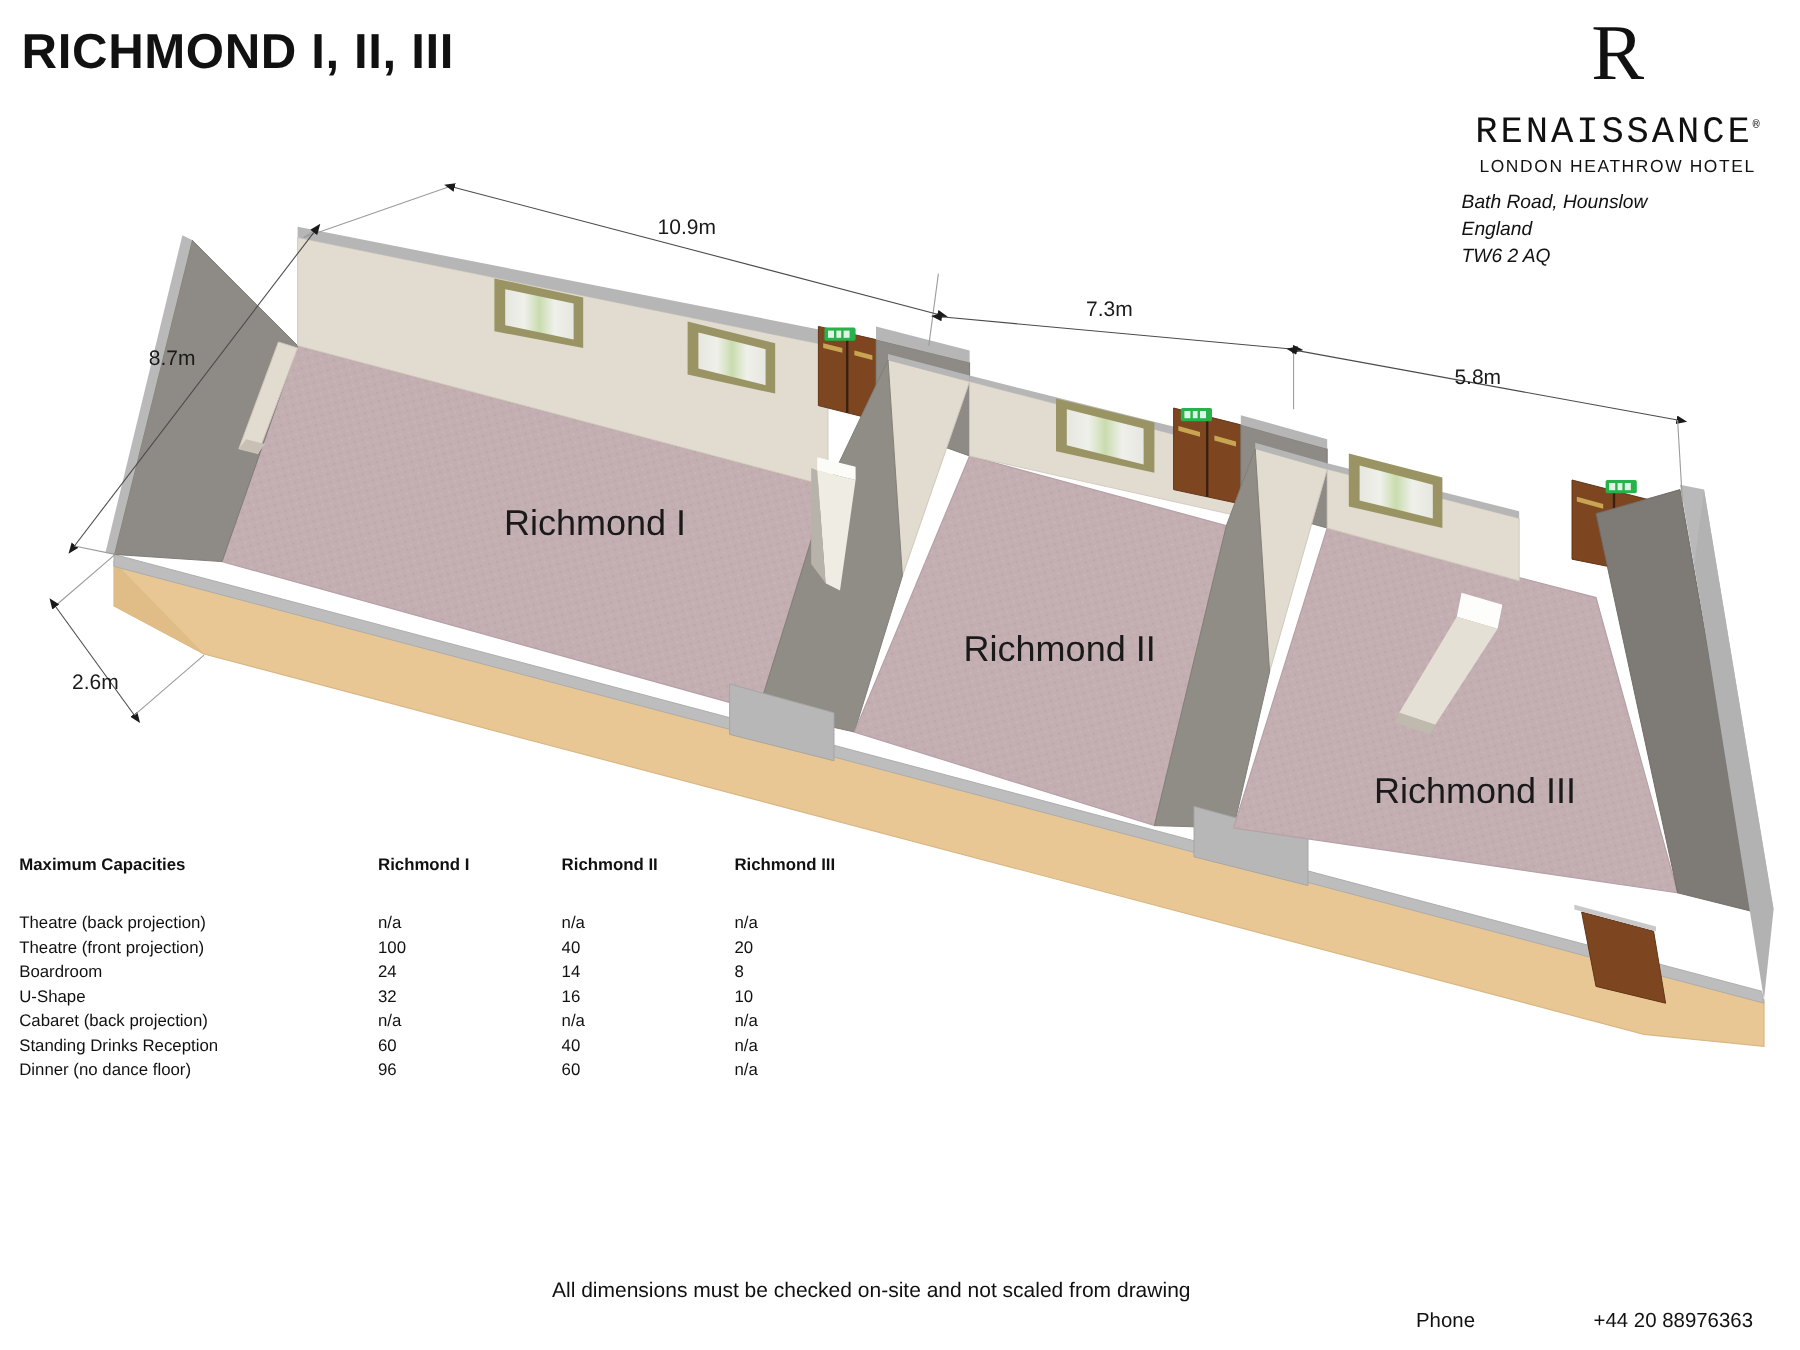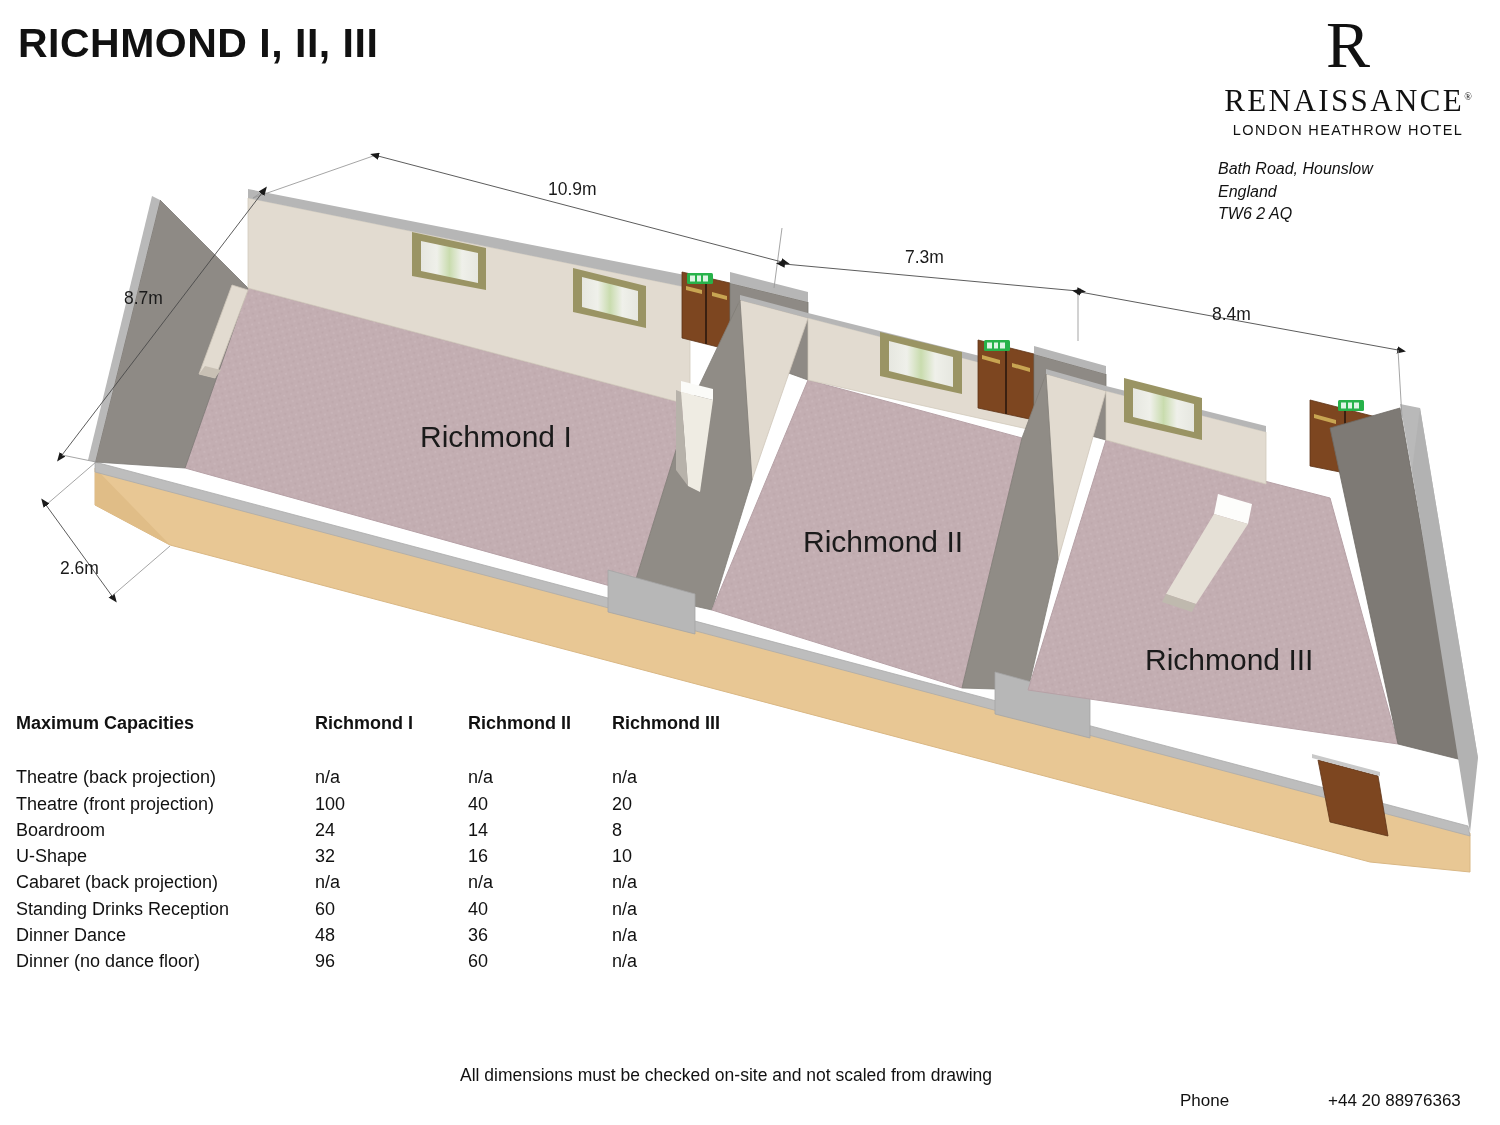--- a/index.html
+++ b/index.html
@@ -22,22 +22,22 @@
   }
 
   
   #brand{position:absolute;right:22px;top:14px;width:260px;text-align:center;}
   #brand-mark{
     font-family:"Liberation Serif", serif;
     font-size:66px;line-height:0.95;font-weight:normal;color:#111;
     letter-spacing:0px;
   }
   #brand-name{
-    font-family:Liberation Serif, serif;
-    font-size:31px;letter-spacing:2.4px;color:#111;margin-top:6px;
+    font-family:Liberation Mono, monospace;
+    font-size:31px;letter-spacing:2.4px;color:#111;margin-top:16px;
     position:relative;display:inline-block;
   }
   #brand-reg{
     font-size:10px;vertical-align:super;letter-spacing:0;
   }
   #brand-sub{
     font-family:"Liberation Sans", sans-serif;
     font-size:14.5px;letter-spacing:1.35px;color:#111;margin-top:3px;
   }
   #address{
@@ -67,21 +67,21 @@
   #dim-70{left:1212px;top:304px;}
   #dim-87{left:124px;top:288px;}
   #dim-26{left:60px;top:558px;}
 
   
   #cap{
     position:absolute;left:16px;top:710px;width:760px;
   }
   #cap table{border-collapse:collapse;width:100%;}
   #cap th,#cap td{
-    text-align:left;padding:0;font-size:18px;line-height:1.46;
+    text-align:left;padding:0;font-size:14px;line-height:1.46;
     font-family:"Liberation Sans", sans-serif;color:#111;font-weight:normal;
     vertical-align:top;
   }
   #cap th{font-weight:bold;padding-bottom:28px;}
   #cap .c0{width:299px;}
   #cap .c1{width:153px;}
   #cap .c2{width:144px;}
   #cap .c3{width:auto;}
 
   
@@ -287,21 +287,21 @@
       <line x1="112" y1="596" x2="170" y2="546" stroke="#9b9b9b"></line>
     </g>
   </svg>
 
   <div class="room-label" id="room-1">Richmond I</div>
   <div class="room-label" id="room-2">Richmond II</div>
   <div class="room-label" id="room-3">Richmond III</div>
 
   <div class="dim-text" id="dim-109">10.9m</div>
   <div class="dim-text" id="dim-73">7.3m</div>
-  <div class="dim-text" id="dim-70">8.4m</div>
+  <div class="dim-text" id="dim-70">5.8m</div>
   <div class="dim-text" id="dim-87">8.7m</div>
   <div class="dim-text" id="dim-26">2.6m</div>
 
   <div id="cap">
     <table>
       <thead>
         <tr>
           <th class="c0">Maximum Capacities</th>
           <th class="c1">Richmond I</th>
           <th class="c2">Richmond II</th>
@@ -339,26 +339,20 @@
             <td class="c2">n/a</td>
             <td class="c3">n/a</td>
           </tr>
           <tr>
             <td class="c0">Standing Drinks Reception</td>
             <td class="c1">60</td>
             <td class="c2">40</td>
             <td class="c3">n/a</td>
           </tr>
           <tr>
-            <td class="c0">Dinner Dance</td>
-            <td class="c1">48</td>
-            <td class="c2">36</td>
-            <td class="c3">n/a</td>
-          </tr>
-          <tr>
             <td class="c0">Dinner (no dance floor)</td>
             <td class="c1">96</td>
             <td class="c2">60</td>
             <td class="c3">n/a</td>
           </tr>
         </tbody>
     </table>
   </div>
 
   <div id="footnote">All dimensions must be checked on-site and not scaled from drawing</div>

